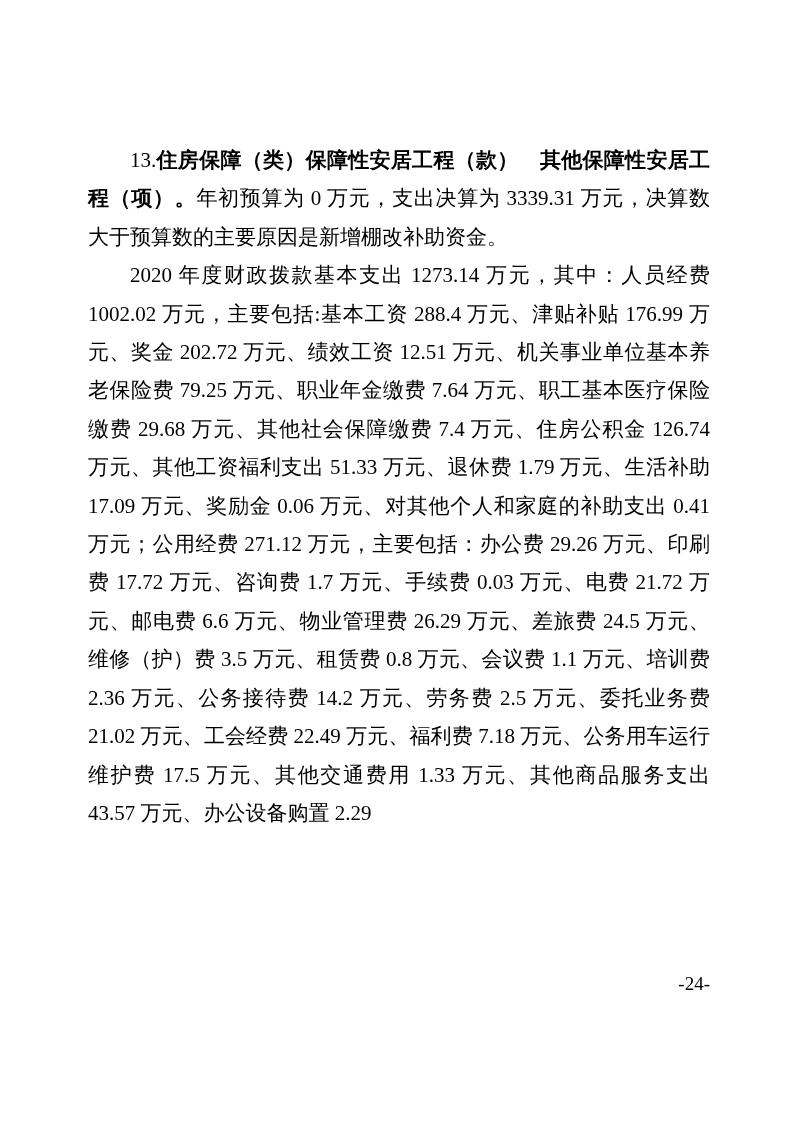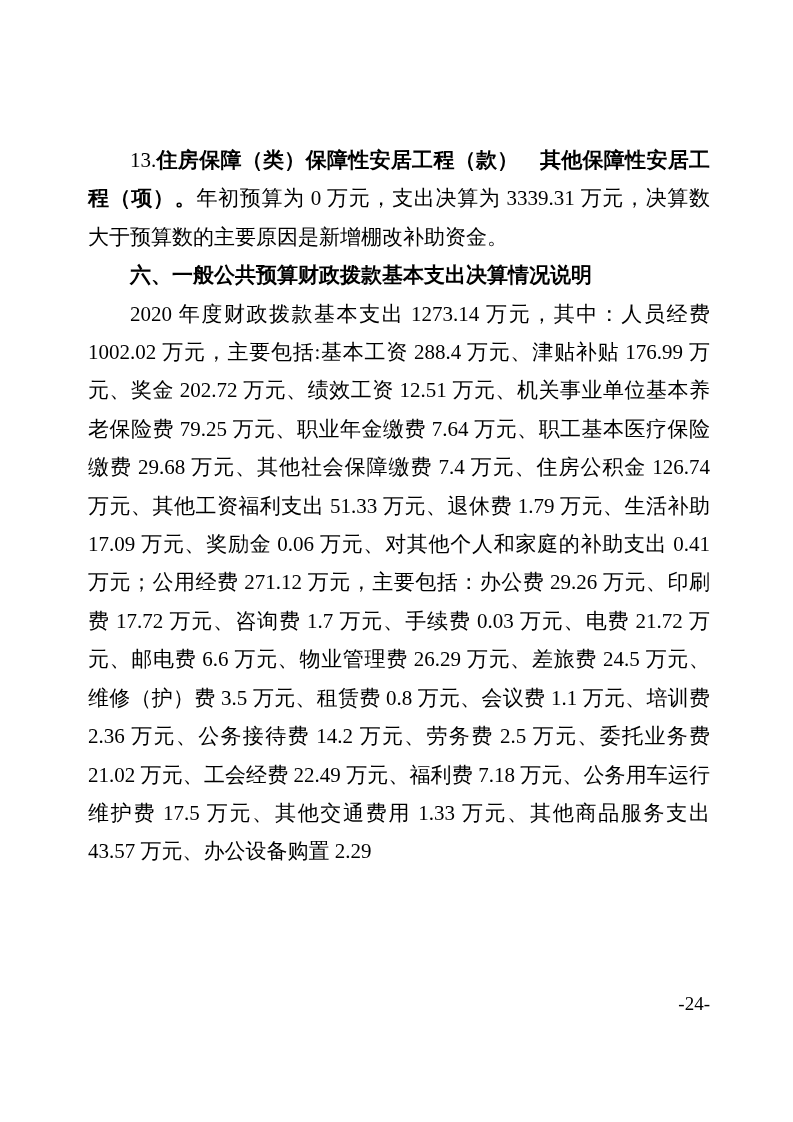--- a/index.html
+++ b/index.html
@@ -33,41 +33,38 @@
   .para-heading {
     font-family: "Liberation Sans", sans-serif;
     font-weight: 700;
   }
   .section-heading {
     font-family: "Liberation Sans", sans-serif;
     font-weight: 700;
   }
   .page-footer {
     position: absolute;
-    top: 992px;
+    top: 972px;
     right: 83px;
     font-family: "Liberation Serif", serif;
     font-size: 19px;
     line-height: 24px;
     color: #000000;
   }
 </style>
 </head>
 <body>
 
 <div class="page">
 
   <p class="para">
     <span class="para-num">13.</span><span class="para-heading">住房保障（类）保障性安居工程（款）　其他保障性安居工程（项）。</span><span>年初预算为 0 万元，支出决算为 3339.31 万元，决算数大于预算数的主要原因是新增棚改补助资金。</span>
   </p>
 
 
-  <p class="para">
-    <span class="section-heading">六、一般公共预算财政拨款基本支出决算情况说明</span>
-  </p>
 
   <p class="para">
     <span>2020 年度财政拨款基本支出 1273.14 万元，其中：人员经费 1002.02 万元，主要包括:基本工资 288.4 万元、津贴补贴 176.99 万元、奖金 202.72 万元、绩效工资 12.51 万元、机关事业单位基本养老保险费 79.25 万元、职业年金缴费 7.64 万元、职工基本医疗保险缴费 29.68 万元、其他社会保障缴费 7.4 万元、住房公积金 126.74 万元、其他工资福利支出 51.33 万元、退休费 1.79 万元、生活补助 17.09 万元、奖励金 0.06 万元、对其他个人和家庭的补助支出 0.41 万元；公用经费 271.12 万元，主要包括：办公费 29.26 万元、印刷费 17.72 万元、咨询费 1.7 万元、手续费 0.03 万元、电费 21.72 万元、邮电费 6.6 万元、物业管理费 26.29 万元、差旅费 24.5 万元、维修（护）费 3.5 万元、租赁费 0.8 万元、会议费 1.1 万元、培训费 2.36 万元、公务接待费 14.2 万元、劳务费 2.5 万元、委托业务费 21.02 万元、工会经费 22.49 万元、福利费 7.18 万元、公务用车运行维护费 17.5 万元、其他交通费用 1.33 万元、其他商品服务支出 43.57 万元、办公设备购置 2.29</span>
   </p>
 
   <div class="page-footer">-24-</div>
 
 </div>
 
 </body></html>

